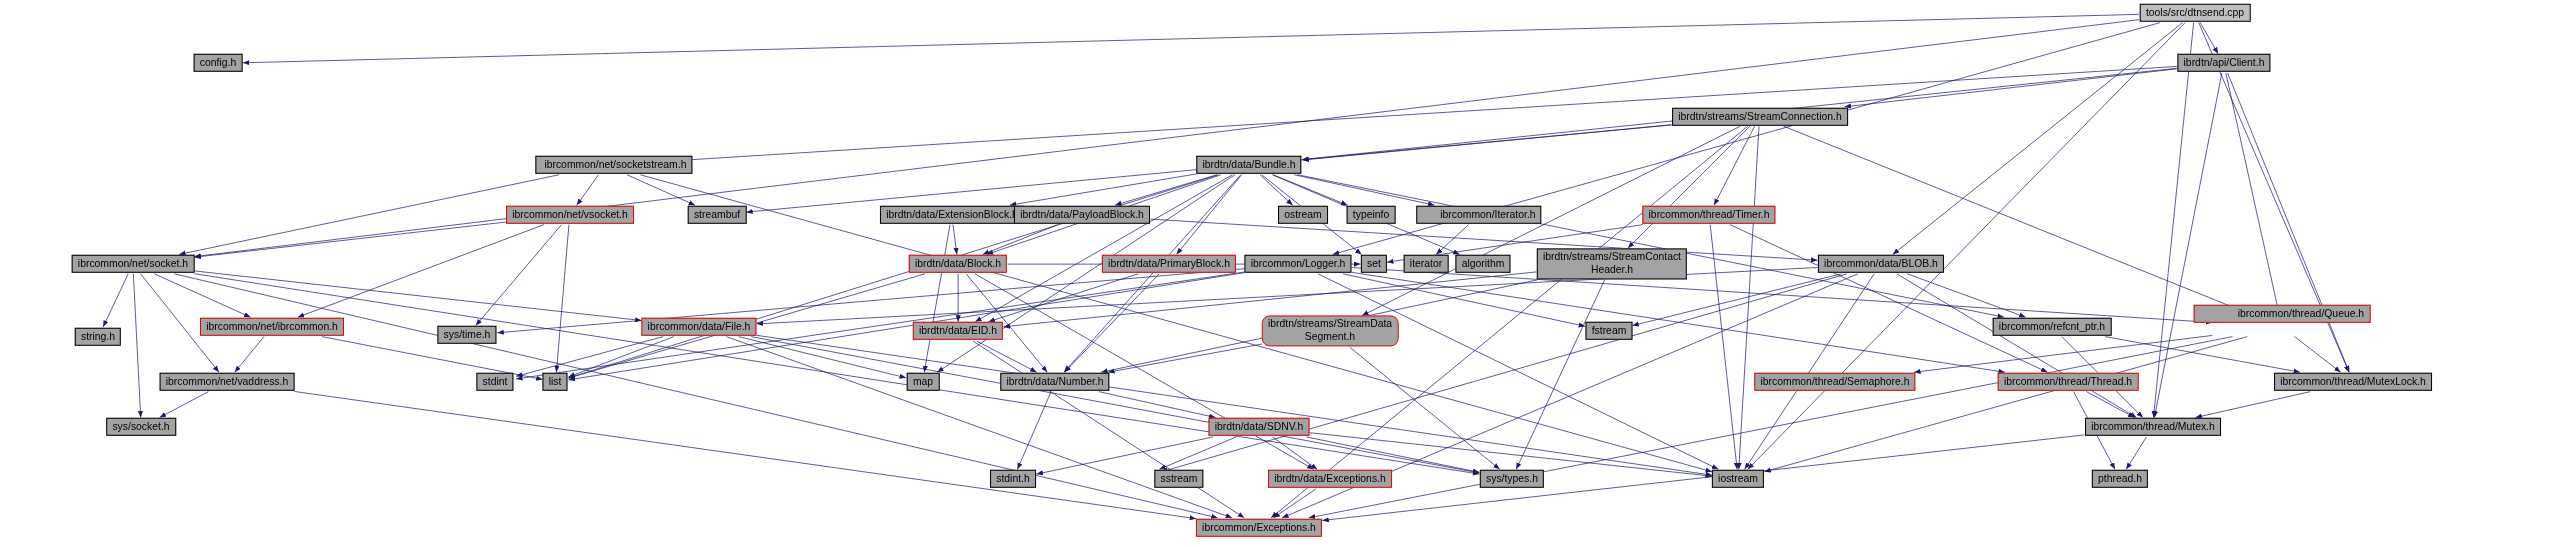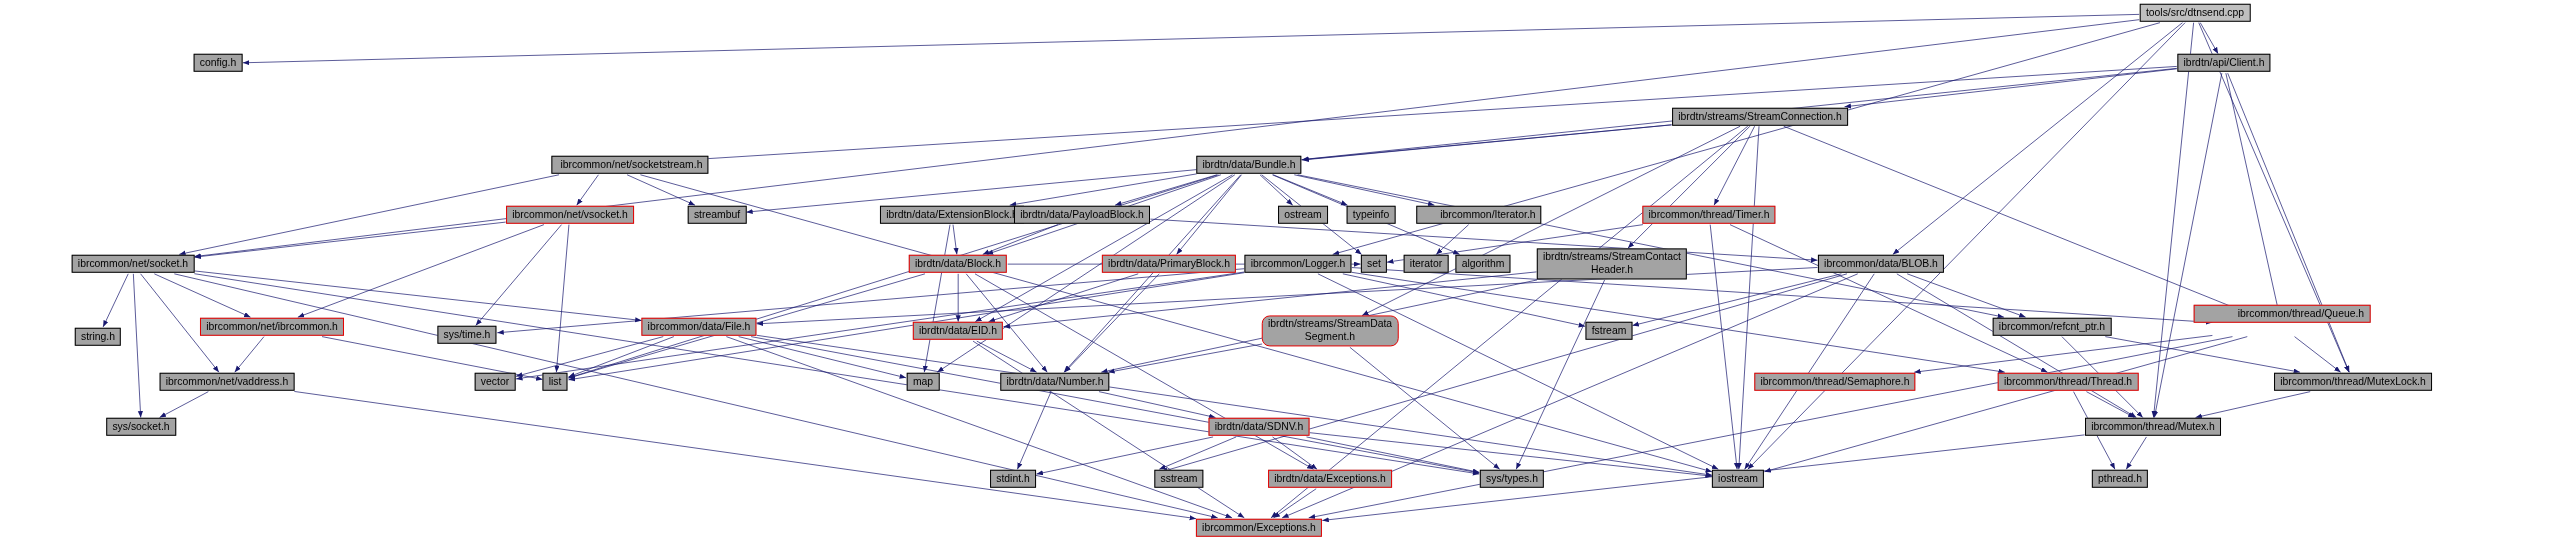--- a/index.html
+++ b/index.html
@@ -167,21 +167,21 @@
       <line x1="1873.8" y1="675.0" x2="1601.0" y2="732.4" class="edge" stroke="#191970" marker-end="url(#arrowhead)"></line>
       <line x1="2018.1" y1="675.0" x2="2285.0" y2="729.7" class="edge" stroke="#191970" marker-end="url(#arrowhead)"></line>
       <line x1="2023.0" y1="668.4" x2="2644.5" y2="735.6" class="edge" stroke="#191970" marker-end="url(#arrowhead)"></line>
       <line x1="2033.0" y1="755.0" x2="1967.0" y2="800.0" class="edge" stroke="#191970" marker-end="url(#arrowhead)"></line>
     </svg>
 
 <div class="node root" style="left: 2195px; top: 13px;">tools/src/dtnsend.cpp</div>
     <div class="node plain" style="left: 218px; top: 63px;">config.h</div>
     <div class="node plain" style="left: 2224px; top: 63px;">ibrdtn/api/Client.h</div>
     <div class="node plain" style="left: 1760px; top: 117px;">ibrdtn/streams/StreamConnection.h</div>
-    <div class="node plain" style="left: 630px; top: 165px; padding-left: 8px;">ibrcommon/net/socketstream.h</div>
+    <div class="node plain" style="left: 614px; top: 165px; padding-left: 8px;">ibrcommon/net/socketstream.h</div>
     <div class="node plain" style="left: 1249px; top: 165px;">ibrdtn/data/Bundle.h</div>
     <div class="node linked" style="left: 570px; top: 215px;">ibrcommon/net/vsocket.h</div>
     <div class="node plain" style="left: 717px; top: 215px;">streambuf</div>
     <div class="node plain" style="left: 952px; top: 215px;">ibrdtn/data/ExtensionBlock.h</div>
     <div class="node plain" style="left: 1082px; top: 215px;">ibrdtn/data/PayloadBlock.h</div>
     <div class="node plain" style="left: 1303px; top: 215px;">ostream</div>
     <div class="node plain" style="left: 1371px; top: 215px;">typeinfo</div>
     <div class="node plain" style="left: 1479px; top: 215px; padding-left: 23px;">ibrcommon/Iterator.h</div>
     <div class="node linked" style="left: 1709px; top: 215px;">ibrcommon/thread/Timer.h</div>
     <div class="node plain" style="left: 133px; top: 264px;">ibrcommon/net/socket.h</div>
@@ -198,21 +198,21 @@
     <div class="node linked" style="left: 272px; top: 327px;">ibrcommon/net/ibrcommon.h</div>
     <div class="node plain" style="left: 467px; top: 335px;">sys/time.h</div>
     <div class="node linked" style="left: 699px; top: 327px;">ibrcommon/data/File.h</div>
     <div class="node linked" style="left: 958px; top: 331px;">ibrdtn/data/EID.h</div>
     <div class="node linked" style="left: 1330px; top: 331px; border-radius: 8px;">ibrdtn/streams/StreamData
 Segment.h</div>
     <div class="node plain" style="left: 1609px; top: 331px;">fstream</div>
     <div class="node plain" style="left: 2052px; top: 327px;">ibrcommon/refcnt_ptr.h</div>
     <div class="node linked" style="left: 2282px; top: 314px; padding-left: 43px;">ibrcommon/thread/Queue.h</div>
     <div class="node plain" style="left: 227px; top: 382px;">ibrcommon/net/vaddress.h</div>
-    <div class="node plain" style="left: 495px; top: 382px;">vector</div>
+    <div class="node plain" style="left: 495px; top: 382px;">stdint</div>
     <div class="node plain" style="left: 555px; top: 382px;">list</div>
     <div class="node plain" style="left: 923px; top: 382px;">map</div>
     <div class="node plain" style="left: 1055px; top: 382px;">ibrdtn/data/Number.h</div>
     <div class="node linked" style="left: 1835px; top: 382px;">ibrcommon/thread/Semaphore.h</div>
     <div class="node linked" style="left: 2068px; top: 382px;">ibrcommon/thread/Thread.h</div>
     <div class="node plain" style="left: 2353px; top: 382px;">ibrcommon/thread/MutexLock.h</div>
     <div class="node plain" style="left: 141px; top: 427px;">sys/socket.h</div>
     <div class="node linked" style="left: 1259px; top: 427px;">ibrdtn/data/SDNV.h</div>
     <div class="node plain" style="left: 2153px; top: 427px;">ibrcommon/thread/Mutex.h</div>
     <div class="node plain" style="left: 1013px; top: 479px;">stdint.h</div>

